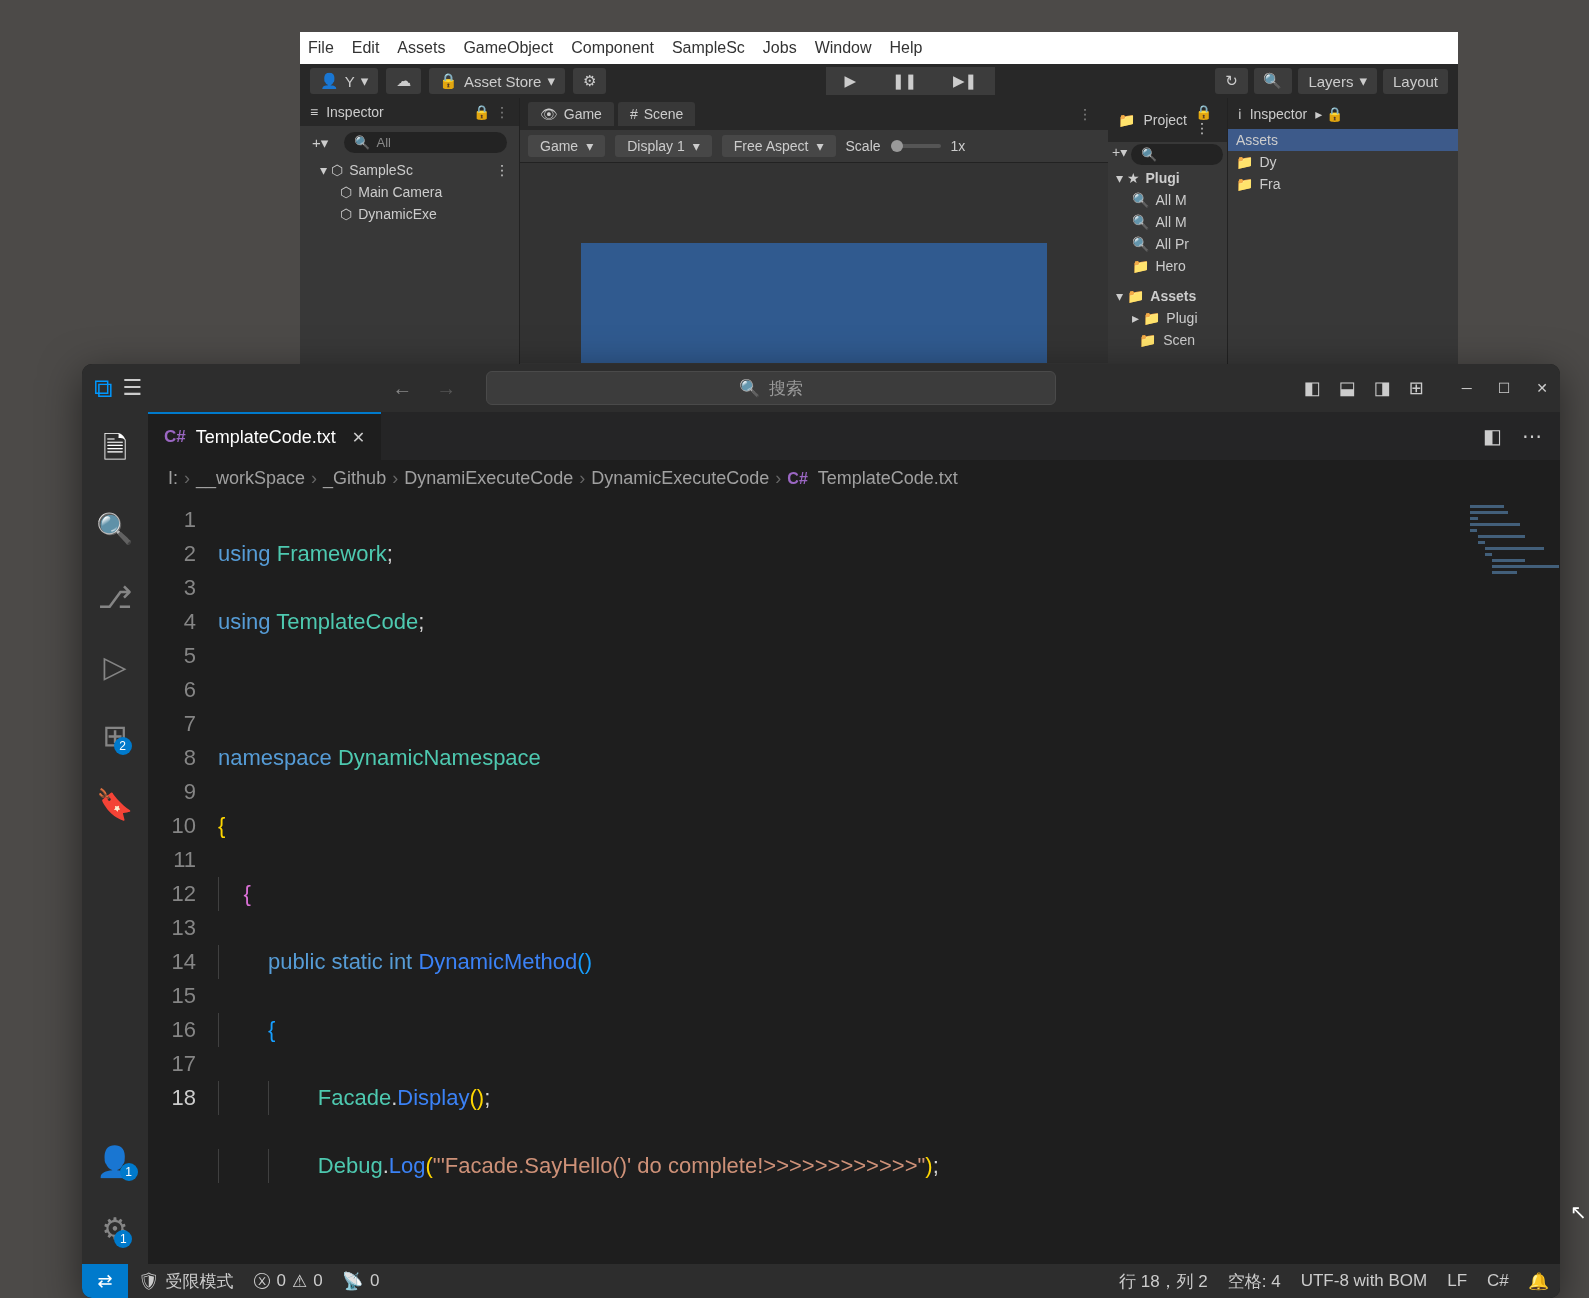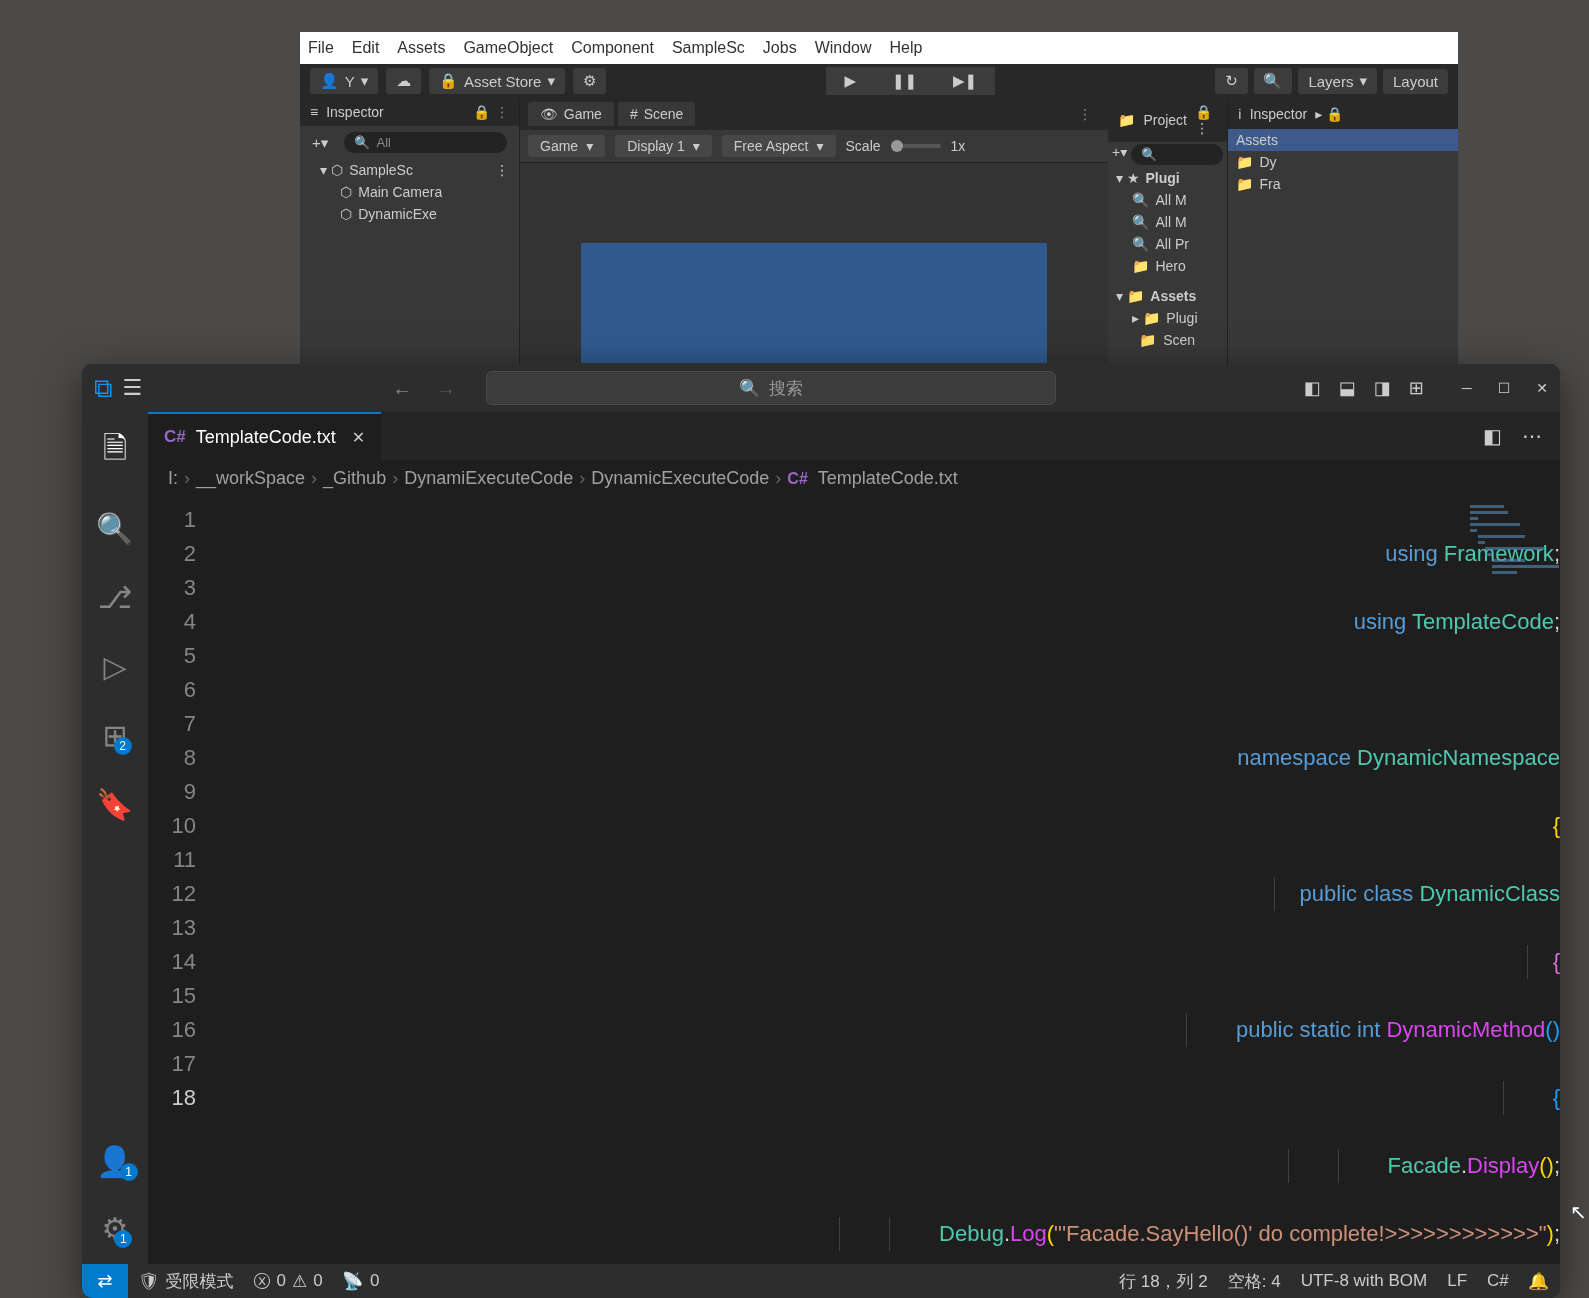--- a/index.html
+++ b/index.html
@@ -59,29 +59,29 @@
 .editor-tab .close { color: #ccc; font-size: 16px; margin-left: 6px; }
 .editor-tabs .tab-actions { margin-left: auto; display: flex; align-items: center; gap: 20px; padding: 0 18px; color: #ccc; font-size: 20px; }
 
 .breadcrumbs { display: flex; align-items: center; gap: 6px; padding: 8px 20px; color: #a0a0a0; font-size: 18px; }
 .breadcrumbs .sep { color: #666; }
 .breadcrumbs .file-icon { color: #9b67c3; font-size: 16px; font-weight: bold; margin-right: 4px; }
 
 .editor-content { flex: 1; display: flex; font-family: "Consolas", "Courier New", monospace; font-size: 22px; line-height: 34px; position: relative; overflow: hidden; }
 .gutter { width: 70px; text-align: right; color: #858585; padding-right: 22px; padding-top: 6px; user-select: none; }
 .gutter div { height: 34px; }
-.code { flex: 1; padding-top: 6px; color: #d4d4d4; white-space: pre; text-align: right; }
+.code { flex: 1; padding-top: 6px; color: #d4d4d4; white-space: pre; }
 .code .line { height: 34px; }
 .indent-guide { display: inline-block; border-left: 1px solid #404040; height: 34px; vertical-align: top; }
 .minimap { position: absolute; right: 6px; top: 8px; width: 84px; height: 76px; opacity: 0.6; }
 .minimap .ml { height: 3px; margin-bottom: 3px; background: #5a8bb8; }
 
 .tok-keyword { color: #569cd6; }
 .tok-type { color: #4ec9b0; }
-.tok-func { color: #d946ef; }
+.tok-func { color: #3b82f6; }
 .tok-str { color: #ce9178; }
 .tok-punc { color: #d4d4d4; }
 .tok-brace { color: #da70d6; }
 .tok-brace2 { color: #179fff; }
 .tok-brace3 { color: #ffd700; }
 
 .status-bar { background: #2d2d2d; height: 34px; display: flex; align-items: center; color: #ccc; font-size: 17px; }
 .status-bar .remote { background: #007acc; color: #fff; width: 46px; height: 100%; display: flex; align-items: center; justify-content: center; font-size: 18px; }
 .status-bar .sitem { display: flex; align-items: center; gap: 6px; padding: 0 10px; }
 .status-bar .right { margin-left: auto; display: flex; align-items: center; }
@@ -264,21 +264,20 @@
             <div>16</div>
             <div>17</div>
             <div style="color:#ccc">18</div>
         </div>
         <div class="code">
 <div class="line"><span class="tok-keyword">using</span> <span class="tok-type">Framework</span><span class="tok-punc">;</span></div>
 <div class="line"><span class="tok-keyword">using</span> <span class="tok-type">TemplateCode</span><span class="tok-punc">;</span></div>
 <div class="line"></div>
 <div class="line"><span class="tok-keyword">namespace</span> <span class="tok-type">DynamicNamespace</span></div>
 <div class="line"><span class="tok-brace3">{</span></div>
-<div class="line"><span class="indent-guide">    </span><span class="tok-keyword">public</span> <span class="tok-keyword">class</span> <span class="tok-type">DynamicClass</span></div>
 <div class="line"><span class="indent-guide">    </span><span class="tok-brace">{</span></div>
 <div class="line"><span class="indent-guide">    </span>    <span class="tok-keyword">public</span> <span class="tok-keyword">static</span> <span class="tok-keyword">int</span> <span class="tok-func">DynamicMethod</span><span class="tok-brace2">()</span></div>
 <div class="line"><span class="indent-guide">    </span>    <span class="tok-brace2">{</span></div>
 <div class="line"><span class="indent-guide">    </span>    <span class="indent-guide">    </span>    <span class="tok-type">Facade</span><span class="tok-punc">.</span><span class="tok-func">Display</span><span class="tok-brace3">()</span><span class="tok-punc">;</span></div>
 <div class="line"><span class="indent-guide">    </span>    <span class="indent-guide">    </span>    <span class="tok-type">Debug</span><span class="tok-punc">.</span><span class="tok-func">Log</span><span class="tok-brace3">(</span><span class="tok-str">"'Facade.SayHello()' do complete!&gt;&gt;&gt;&gt;&gt;&gt;&gt;&gt;&gt;&gt;&gt;&gt;"</span><span class="tok-brace3">)</span><span class="tok-punc">;</span></div>
 
 
 
 
 

